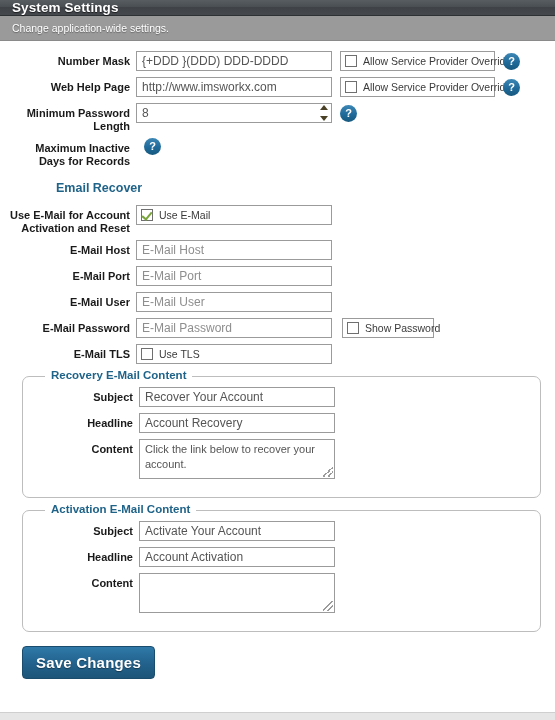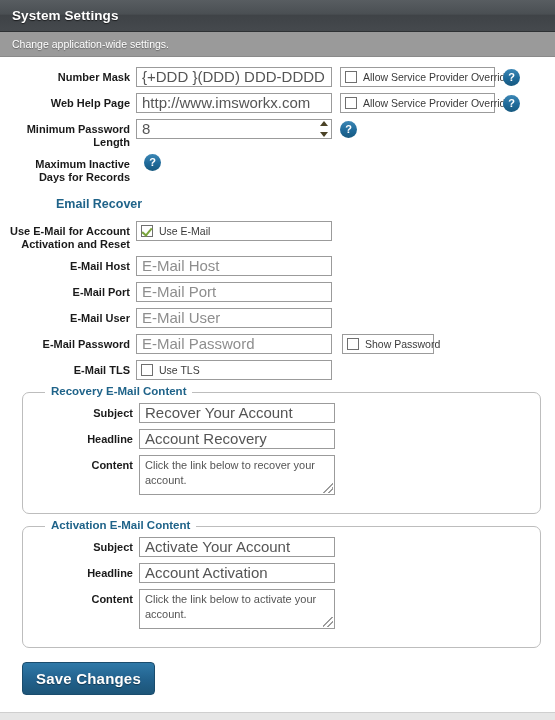--- a/index.html
+++ b/index.html
@@ -11,21 +11,21 @@
     overflow: hidden;
   }
   .page {
     position: relative;
     width: 555px; height: 720px;
     background: #ffffff;
   }
 
   
   .titlebar {
-    height: 32px;
+    height: 16px;
     background: linear-gradient(to bottom, #585d61 0%, #4a4f53 45%, #3f4347 50%, #45494d 100%);
     display: flex; align-items: center;
     padding-left: 12px;
     border-bottom: 1px solid #2e3134;
   }
   .titlebar-text {
     color: #ffffff;
     font-size: 13.5px;
     font-weight: bold;
     letter-spacing: 0.1px;
@@ -67,21 +67,21 @@
     padding-right: 6px;
     padding-top: 4px;
   }
   .fctl { display: flex; align-items: center; }
 
   .tbox {
     width: 196px;
     height: 20px;
     border: 1px solid #9b9b9b;
     background: #fff;
-    font-size: 15px;
+    font-size: 12px;
     color: #555;
     padding: 0 5px;
     line-height: 18px;
     font-family: "Liberation Sans", sans-serif;
     white-space: nowrap; overflow: hidden;
     display: flex; align-items: center;
   }
   .tbox.ph { color: #8e8e8e; }
 
   
@@ -373,21 +373,20 @@
         <div class="flabel">Headline</div>
         <div class="fctl">
           <div class="tbox">Account Activation</div>
         </div>
       </div>
 
       <div class="frow">
         <div class="flabel">Content</div>
         <div class="fctl">
           <div class="ta">
-            <span>Click the link below to activate your account.</span>
             <span class="ta-grip"></span>
           </div>
         </div>
       </div>
     </div>
 
     <div class="savebar">
       <span class="btn-save">Save Changes</span>
     </div>
 

